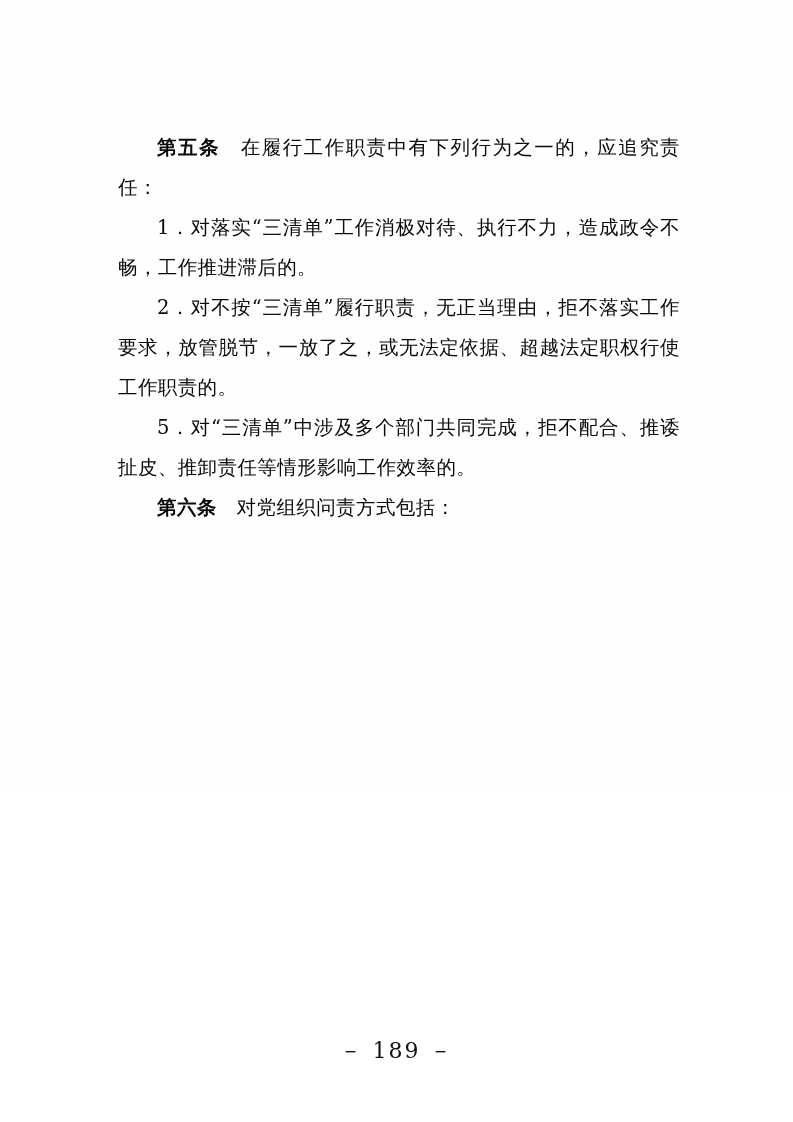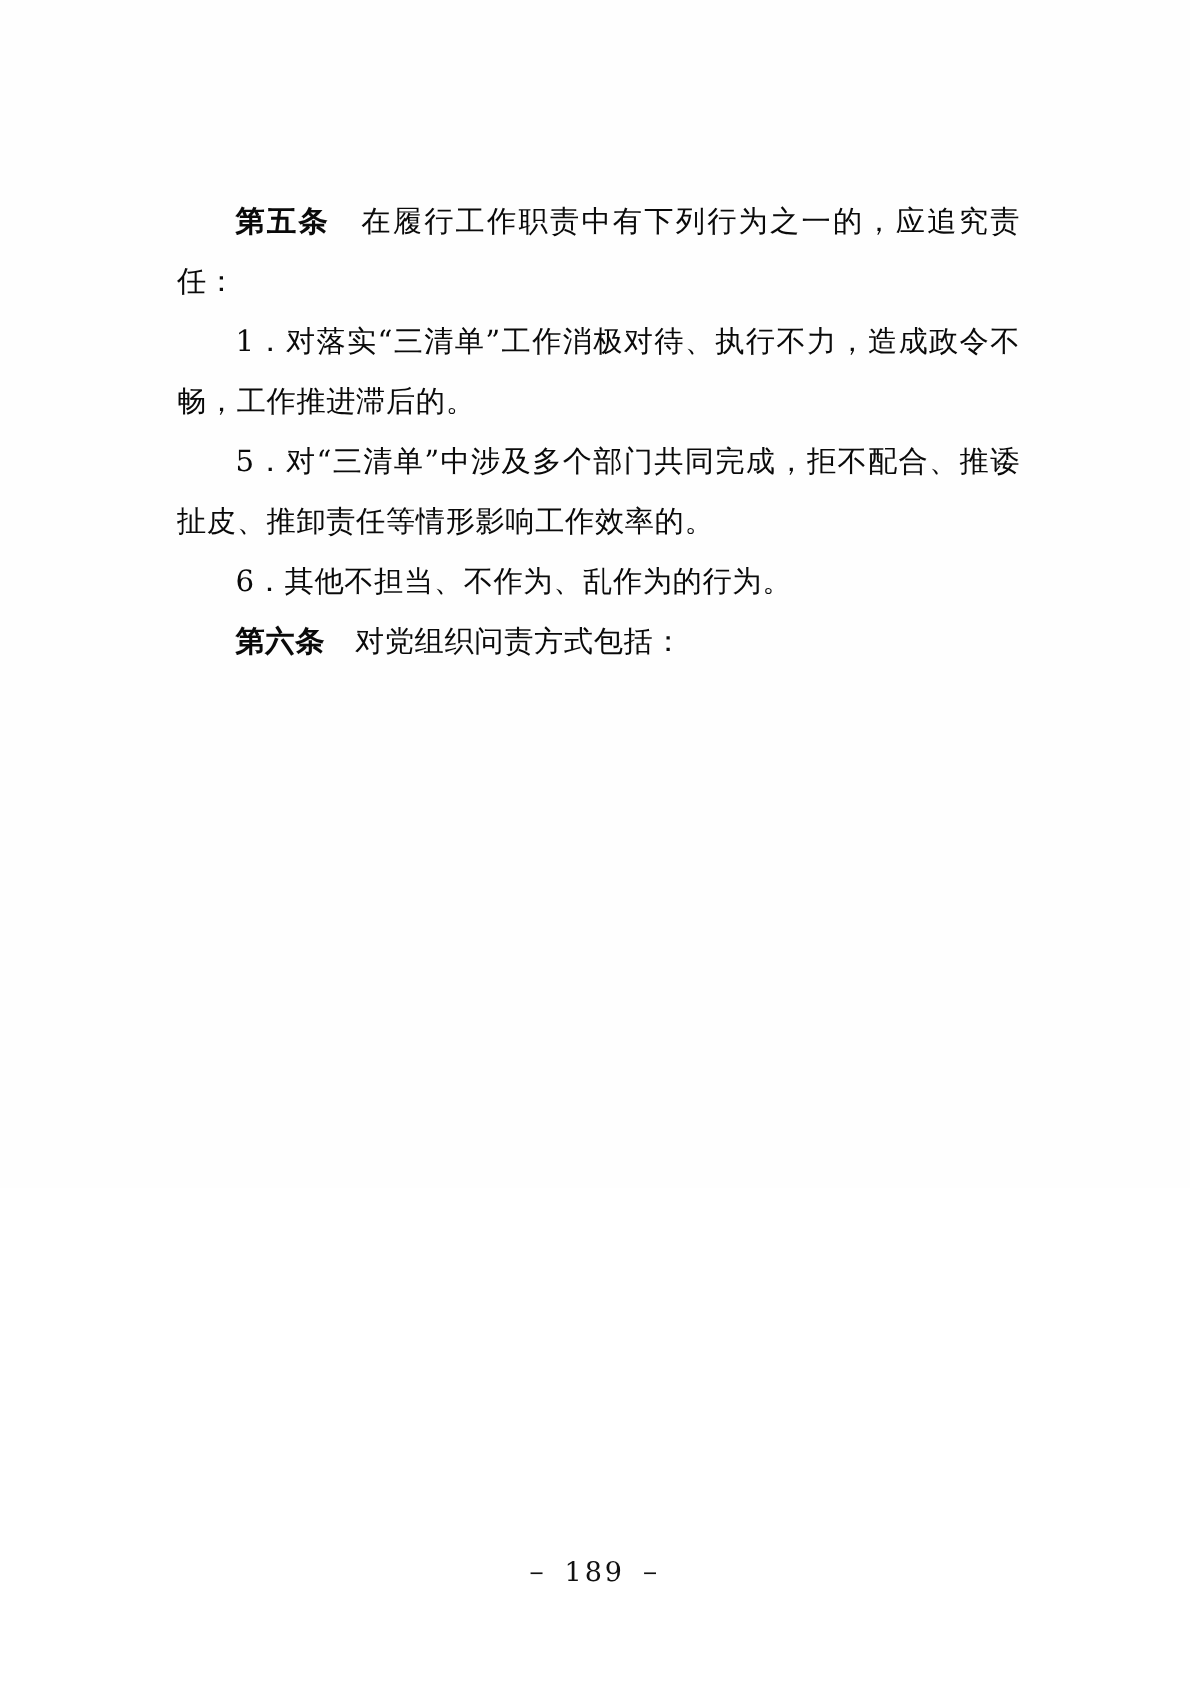--- a/index.html
+++ b/index.html
@@ -43,42 +43,42 @@
   }
   .article-head {
     font-weight: bold;
   }
   .footer {
     position: absolute;
     left: 0;
     top: 1036px;
     width: 793px;
     text-align: center;
-    font-size: 18px;
+    font-size: 22px;
     letter-spacing: 2px;
     color: #111;
   }
 </style>
 </head>
 <body>
 
 <div class="page">
 
   <div class="content">
 
     <p class="para indent"><span class="article-head">第五条</span><span>　在履行工作职责中有下列行为之一的，应追究责任：</span></p>
 
     <p class="para indent"><span>1．对落实“三清单”工作消极对待、执行不力，造成政令不畅，工作推进滞后的。</span></p>
 
+    <p class="para indent"><span>2．对不按“三清单”履行职责，无正当理由，拒不落实工作要求，放管脱节，一放了之，或无法定依据、超越法定职权行使工作职责的。</span></p>
 
     <p class="para indent"><span>5．对“三清单”中涉及多个部门共同完成，拒不配合、推诿扯皮、推卸责任等情形影响工作效率的。</span></p>
 
 
 
-    <p class="para indent"><span>6．其他不担当、不作为、乱作为的行为。</span></p>
 
     <p class="para indent"><span class="article-head">第六条</span><span>　对党组织问责方式包括：</span></p>
 
 
 
   </div>
 
   <div class="footer">－ 189 －</div>
 
 </div>

